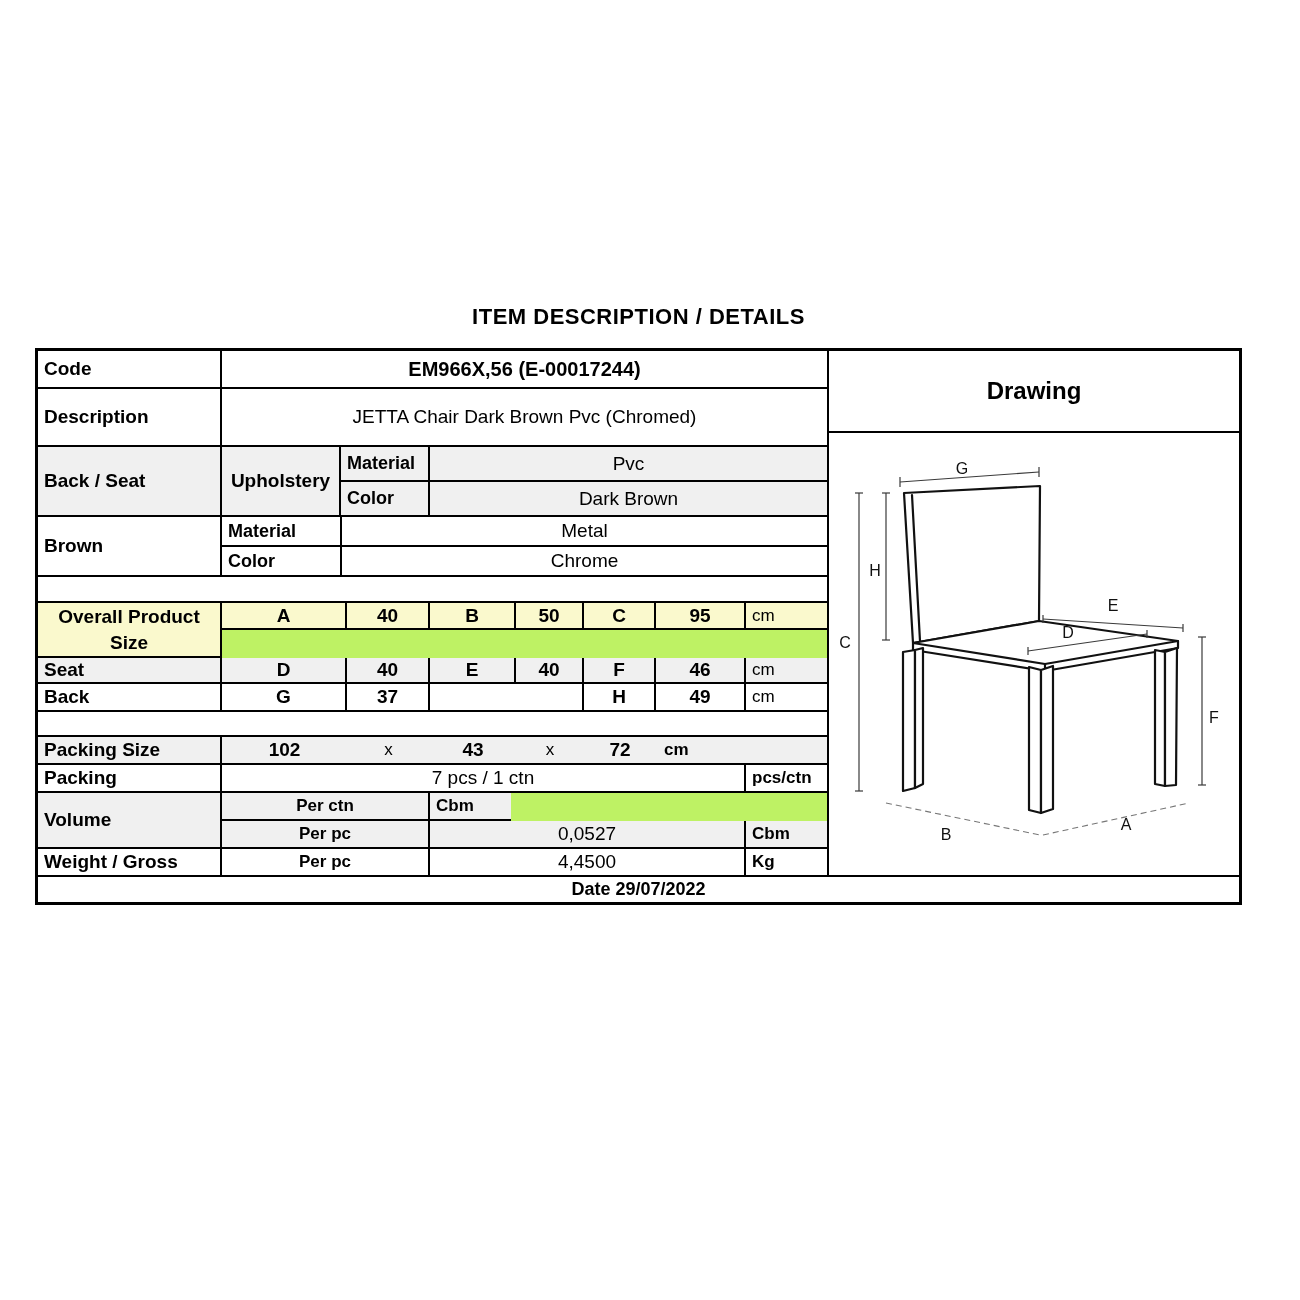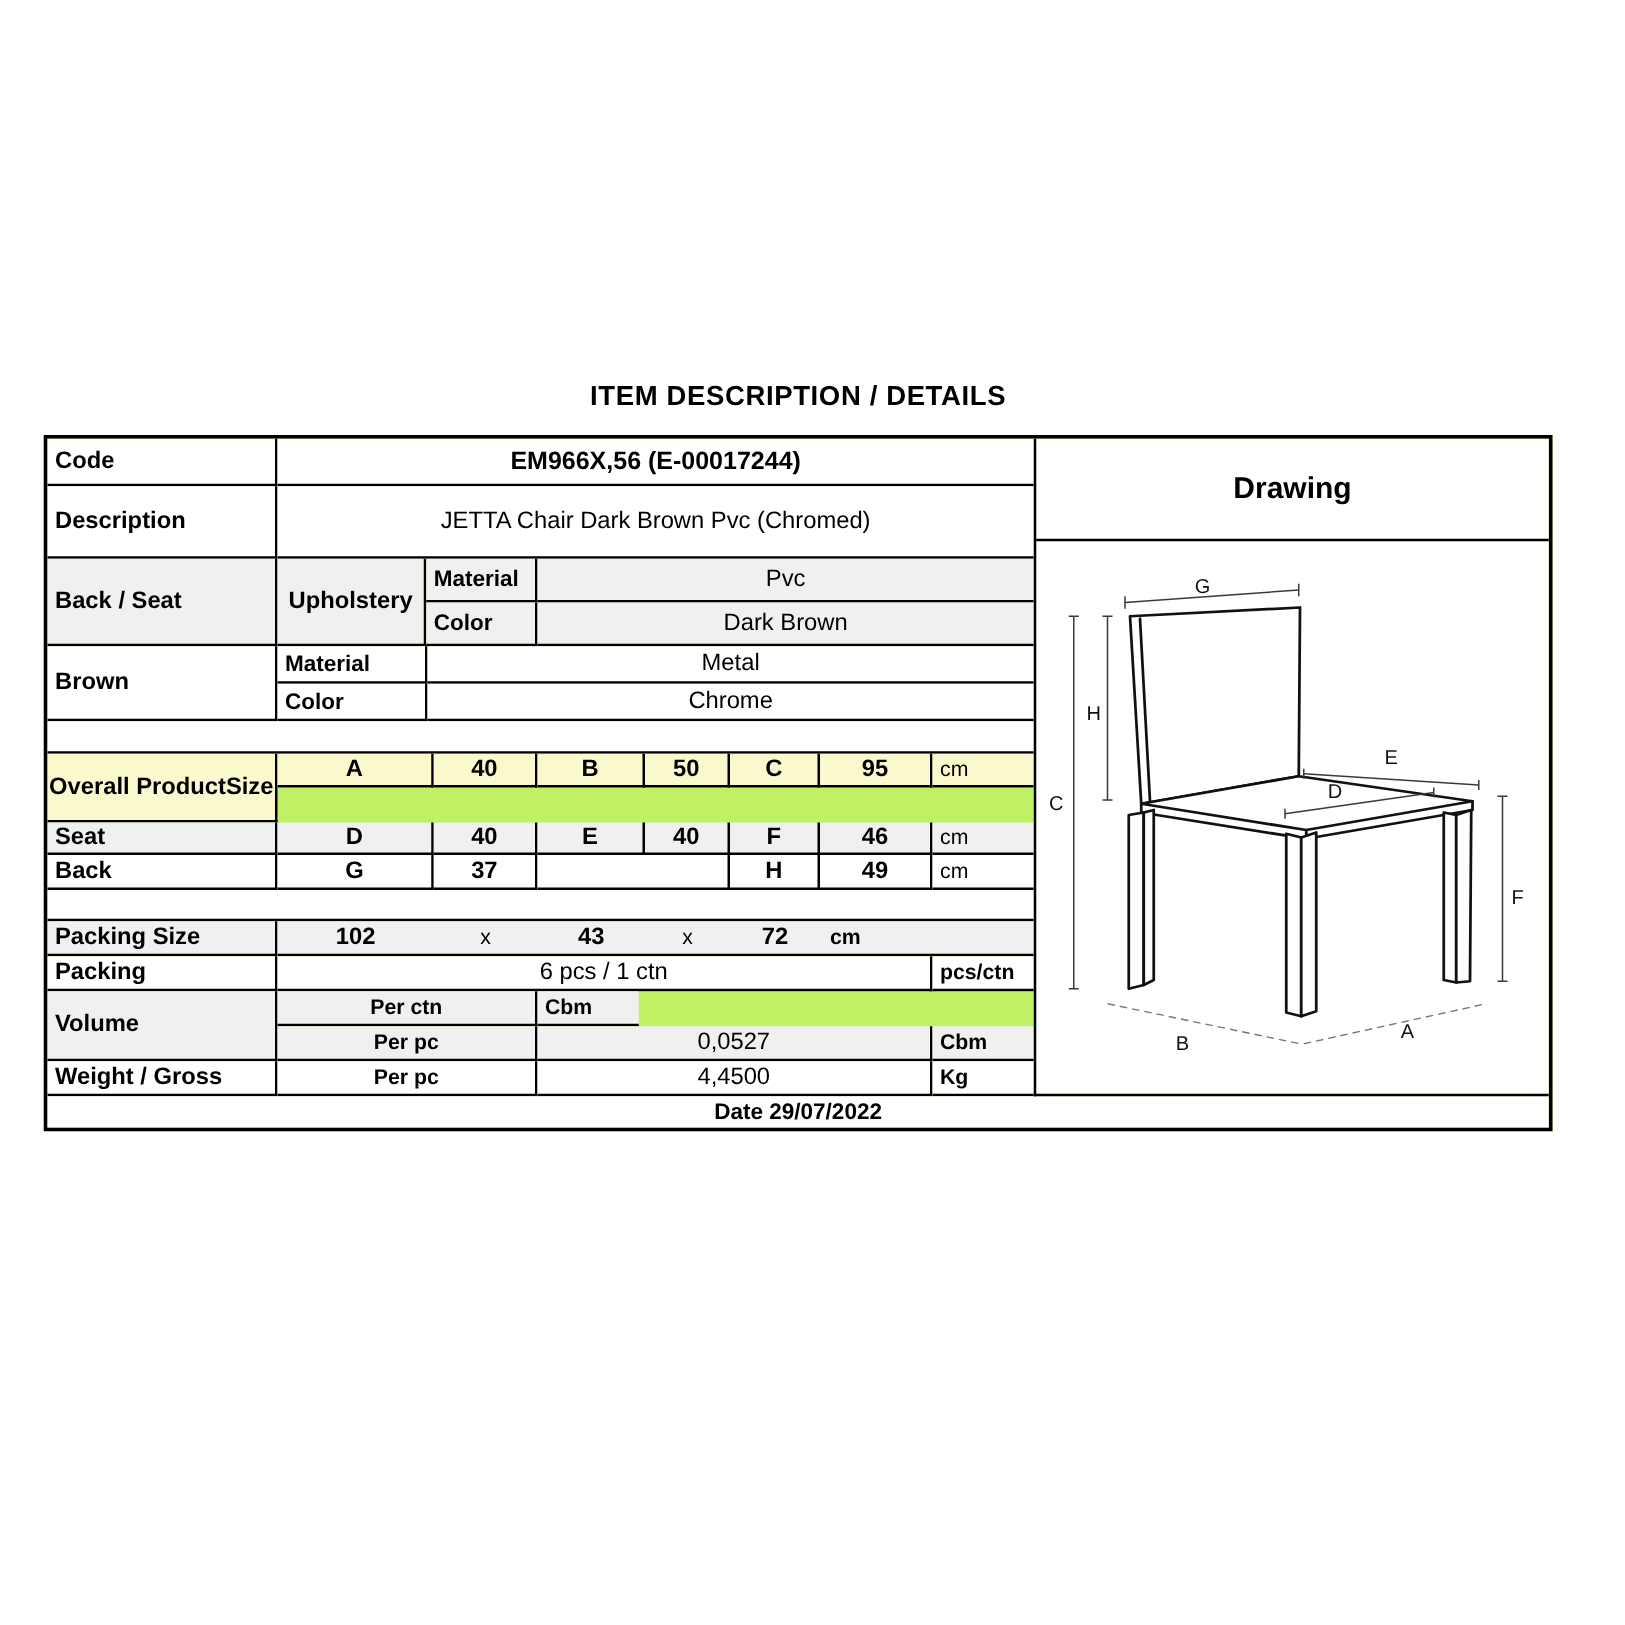--- a/index.html
+++ b/index.html
@@ -15,21 +15,21 @@
   .col{display:flex;flex-direction:column;}
   .c{box-sizing:border-box;border-right:2px solid #000;border-bottom:2px solid #000;
      display:flex;align-items:center;background:#fff;font-size:19px;overflow:hidden;white-space:nowrap;}
   .nr{border-right:none;}
   .g{background:#F0F0F0;}
   .y{background:#FAF9CD;}
   .b{font-weight:bold;}
   .ctr{justify-content:center;text-align:center;}
   .pl{padding-left:6px;}
   .f20{font-size:20px;} .f18{font-size:18px;} .f17{font-size:17px;}
-  .two{justify-content:center;text-align:center;line-height:1.35;}
+  .two{flex-direction:column;justify-content:center;text-align:center;line-height:1.35;}
   .sp{display:flex;align-items:center;justify-content:center;box-sizing:border-box;}
   .spl{justify-content:flex-start;padding-left:8px;}
   .daterow{position:absolute;left:0;top:526px;width:1201px;height:25px;display:flex;
            align-items:center;justify-content:center;font-size:18px;font-weight:bold;background:#fff;}
   .panel{position:absolute;left:789px;top:0;width:412px;height:526px;box-sizing:border-box;
          border-left:2px solid #000;border-bottom:2px solid #000;background:#fff;}
   .panel-h{height:82px;box-sizing:border-box;border-bottom:2px solid #000;display:flex;
            align-items:center;justify-content:center;font-size:24px;font-weight:bold;}
   svg text{font-family:"Liberation Sans","DejaVu Sans",sans-serif;}
 </style>
@@ -136,21 +136,21 @@
           <div class="sp f17" style="width:83px">x</div>
           <div class="sp b" style="width:86px">43</div>
           <div class="sp f17" style="width:68px">x</div>
           <div class="sp b" style="width:72px">72</div>
           <div class="sp spl b f17" style="width:90px">cm</div>
         </div>
       </div>
 
       <div class="r" style="top:414px;height:28px">
         <div class="c pl b" style="width:184px">Packing</div>
-        <div class="c ctr" style="width:524px">6 pcs / 1 ctn</div>
+        <div class="c ctr" style="width:524px">7 pcs / 1 ctn</div>
         <div class="c pl b f17 nr" style="width:81px">pcs/ctn</div>
       </div>
 
       <div class="r" style="top:442px;height:56px">
         <div class="c pl b g" style="width:184px">Volume</div>
         <div class="col" style="width:605px">
           <div class="r2" style="height:28px">
             <div class="c ctr b f17 g" style="width:208px">Per ctn</div>
             <div class="c pl b f17 g nr" style="width:81px">Cbm</div>
           </div>

